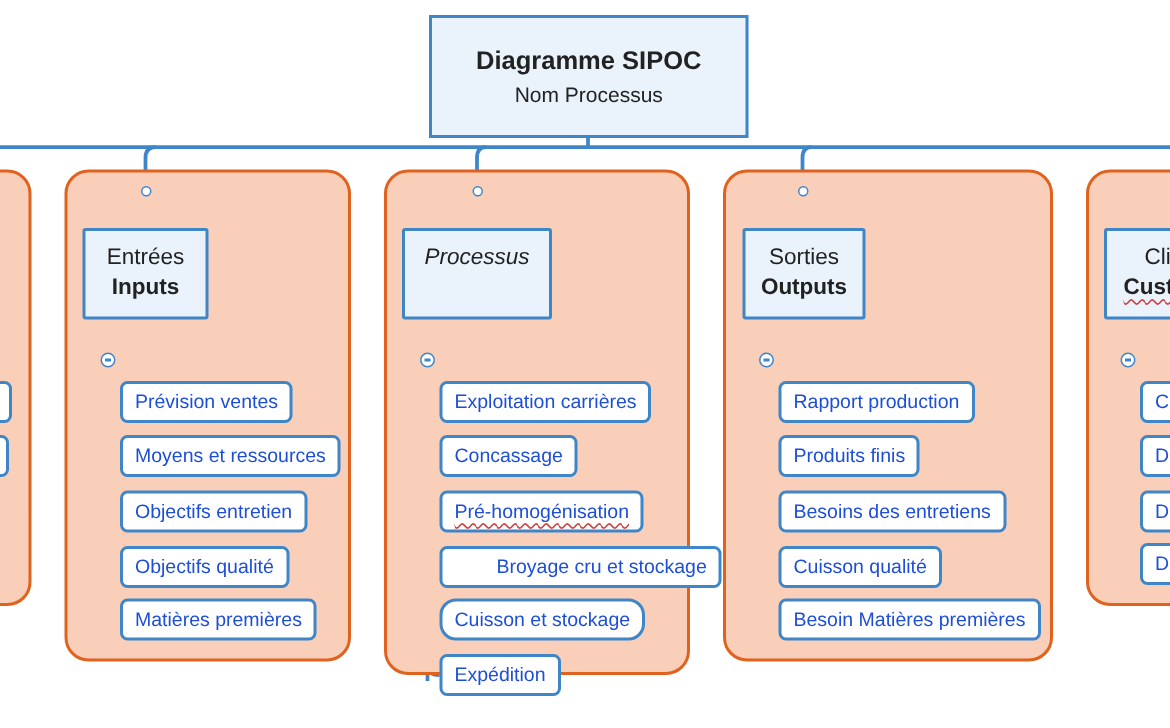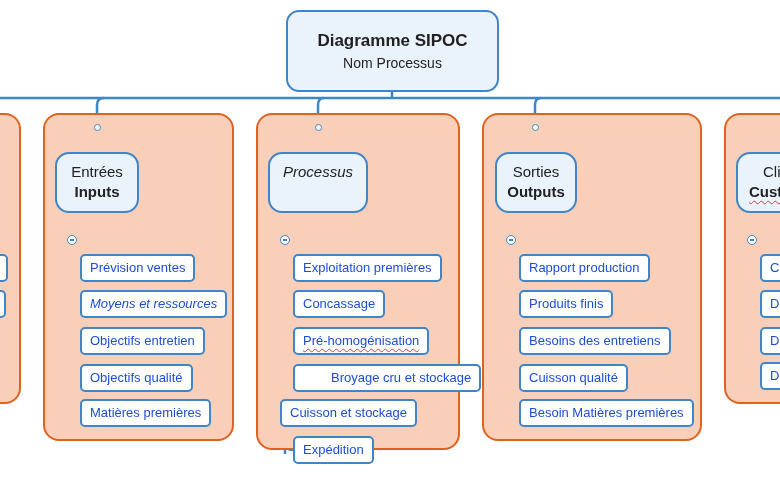--- a/index.html
+++ b/index.html
@@ -1,24 +1,24 @@
 <!DOCTYPE html>
 <html><head>
 <meta charset="utf-8">
 <style>
   html, body { margin:0; padding:0; }
   body { width:780px; height:485px; position:relative; overflow:hidden; background:#ffffff;
          font-family:"Liberation Sans", "DejaVu Sans", sans-serif; }
   #lines { position:absolute; left:0; top:0; width:780px; height:485px; }
   .group { position:absolute; background:#f9cfba; border:2px solid #e0621f; border-radius:16px; box-sizing:border-box; }
   .root { position:absolute; left:286px; top:10px; width:213px; height:82px; background:#eaf2fb; border:2px solid #3f86c8;
-          border-radius:13px; box-sizing:border-box; text-align:center; color:#222; }
+          border-radius:0; box-sizing:border-box; text-align:center; color:#222; }
   .root .t1 { font-weight:bold; font-size:17px; margin-top:19px; }
   .root .t2 { font-size:14px; margin-top:4px; }
-  .cat { position:absolute; background:#eaf2fb; border:2px solid #3f86c8; border-radius:14px; box-sizing:border-box;
+  .cat { position:absolute; background:#eaf2fb; border:2px solid #3f86c8; border-radius:2px; box-sizing:border-box;
          text-align:center; color:#222; height:61px; }
   .cat .c1 { font-size:15px; margin-top:9px; }
   .cat .c2 { font-size:15px; font-weight:bold; margin-top:3px; }
   .leaf { position:absolute; height:28px; background:#ffffff; border:2px solid #3f86c8; border-radius:5px; box-sizing:border-box;
           font-size:13px; color:#1d4ed8; padding:0 8px; line-height:24px; white-space:nowrap; overflow:hidden; }
   .squiggle { text-decoration:underline wavy #d04040; text-decoration-thickness:1px; text-underline-offset:3px; }
   .collapse { position:absolute; width:10px; height:10px; border-radius:50%; background:#fff; border:1.5px solid #3f86c8; box-sizing:border-box; }
   .collapse::after { content:""; position:absolute; left:2px; top:3.2px; width:4px; height:1.5px; background:#3f86c8; }
   .dot { position:absolute; width:7px; height:7px; border-radius:50%; background:#fff; border:1.5px solid #3f86c8; box-sizing:border-box; }
 </style>
@@ -73,36 +73,36 @@
 <div class="leaf" style="left:-20px;top:290px;width:26px;padding:0;"></div>
 
 <div class="group" style="left:43px;top:113px;width:191px;height:328px;"></div>
 <div class="dot" style="left:93.5px;top:124px;"></div>
 <div class="cat" style="left:55px;top:152px;width:84px;">
   <div class="c1">Entrées</div>
   <div class="c2">Inputs</div>
 </div>
 <div class="collapse" style="left:67px;top:235px;"></div>
 <div class="leaf" style="left:80px;top:254px;">Prévision ventes</div>
-<div class="leaf" style="left:80px;top:290px;font-style:italic;">Moyens et ressources</div>
+<div class="leaf" style="left:80px;top:290px;">Moyens et ressources</div>
 <div class="leaf" style="left:80px;top:327px;">Objectifs entretien</div>
 <div class="leaf" style="left:80px;top:364px;">Objectifs qualité</div>
 <div class="leaf" style="left:80px;top:399px;">Matières premières</div>
 
 <div class="group" style="left:256px;top:113px;width:204px;height:337px;"></div>
 <div class="dot" style="left:314.5px;top:124px;"></div>
 <div class="cat" style="left:268px;top:152px;width:100px;font-style:italic;">
   <div class="c1">Processus</div>
 </div>
 <div class="collapse" style="left:280px;top:235px;"></div>
-<div class="leaf" style="left:293px;top:254px;">Exploitation premières</div>
+<div class="leaf" style="left:293px;top:254px;">Exploitation carrières</div>
 <div class="leaf" style="left:293px;top:290px;">Concassage</div>
 <div class="leaf squiggle" style="left:293px;top:327px;">Pré-homogénisation</div>
 <div class="leaf" style="left:293px;top:364px;padding-left:36px;">Broyage cru et stockage</div>
-<div class="leaf" style="left:280px;top:399px;">Cuisson et stockage</div>
+<div class="leaf" style="left:293px;top:399px;border-radius:11px;">Cuisson et stockage</div>
 <div class="leaf" style="left:293px;top:436px;">Expédition</div>
 
 <div class="group" style="left:482px;top:113px;width:220px;height:328px;"></div>
 <div class="dot" style="left:531.5px;top:124px;"></div>
 <div class="cat" style="left:495px;top:152px;width:82px;">
   <div class="c1">Sorties</div>
   <div class="c2">Outputs</div>
 </div>
 <div class="collapse" style="left:506px;top:235px;"></div>
 <div class="leaf" style="left:519px;top:254px;">Rapport production</div>

